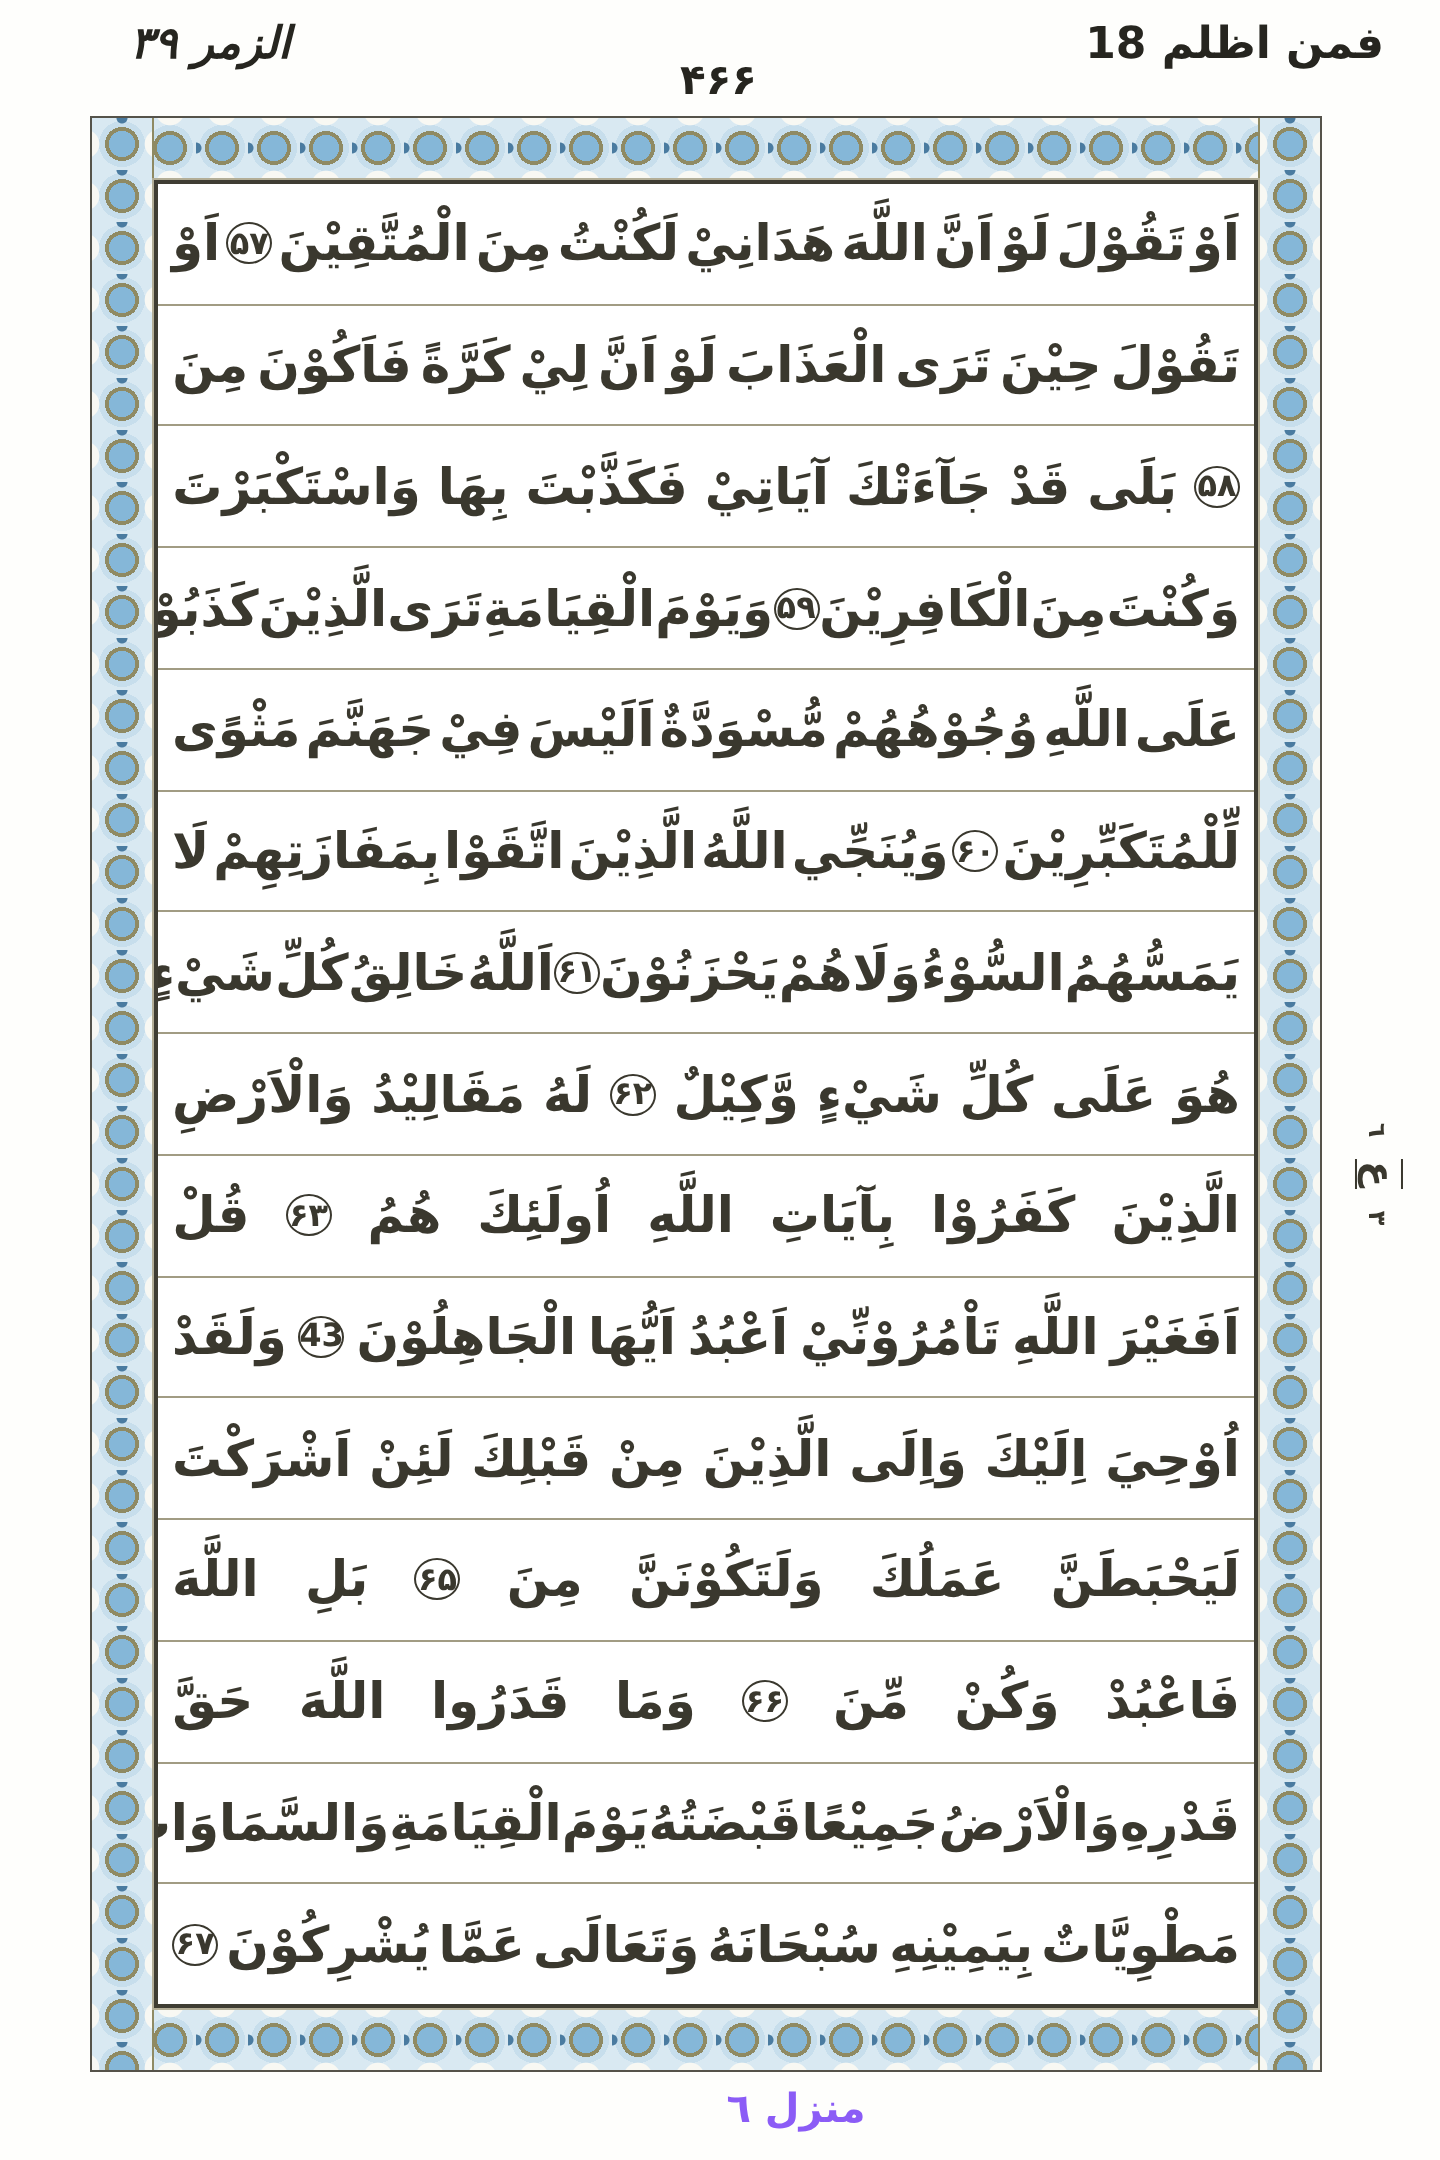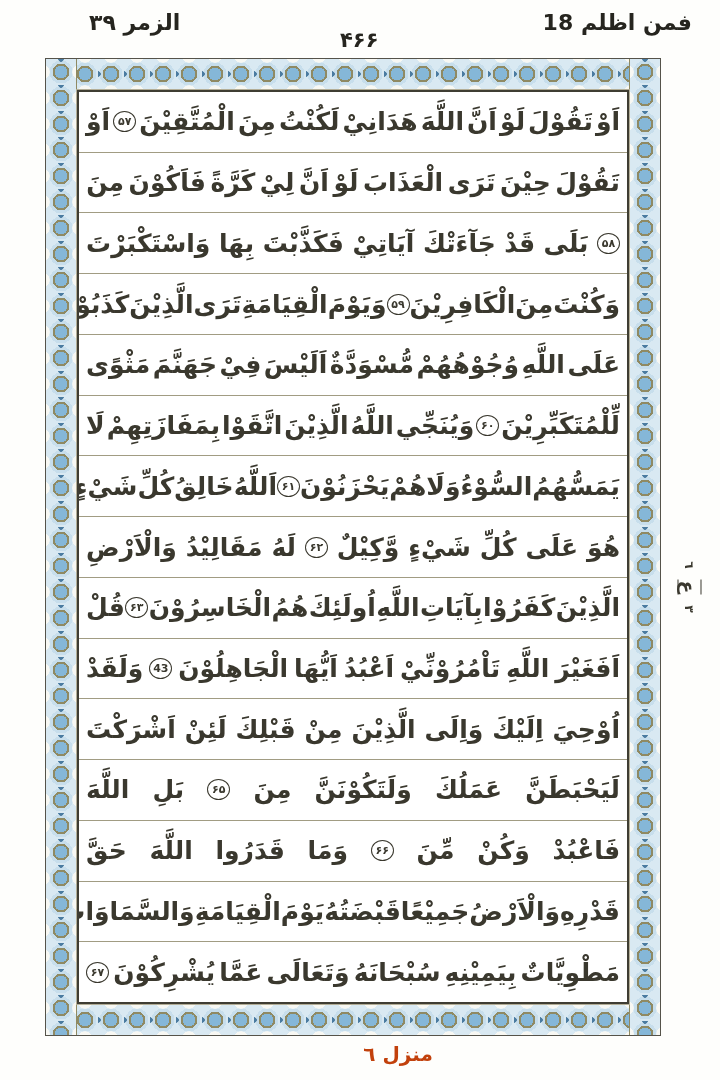--- a/index.html
+++ b/index.html
@@ -9,21 +9,21 @@
     font-family:"DejaVu Sans",sans-serif;
     overflow:hidden;
   }
   
   .hdr{
     position:absolute;top:8px;left:0;right:0;height:40px;
     color:#26251f;font-weight:bold;font-size:22px;direction:rtl;
   }
   .hdr .juz{position:absolute;right:28px;top:2px;}
   .hdr .pageno{position:absolute;left:340px;top:20px;font-size:21px;letter-spacing:1px;}
-  .hdr .surah{position:absolute;left:89px;top:2px;}
+  .hdr .surah{position:absolute;left:65px;top:2px;font-style:italic;}
   
   .frame{
     position:absolute;left:45px;top:58px;width:616px;height:978px;
     border:1px solid #55534a;background:#eef4f8;box-sizing:border-box;
   }
   .band{position:absolute;}
   .band.h{
     left:0;right:0;height:30px;
     background-color:#d9e9f2;
     background-image:
@@ -55,37 +55,37 @@
   }
   .line{
     flex:1;display:flex;align-items:center;justify-content:space-between;
     direction:rtl;padding:0 7px;overflow:hidden;
     font-size:25px;font-weight:bold;color:#3a382e;white-space:nowrap;
   }
   .line + .line{border-top:1px solid #a19c83;}
   .ayah{
     display:inline-flex;align-items:center;justify-content:center;
     width:23px;height:21px;border:1.5px solid #3a382e;border-radius:50%;
-    font-size:11px;font-weight:bold;line-height:1;flex:0 0 auto;
+    font-size:16px;font-weight:bold;line-height:1;flex:0 0 auto;
     box-sizing:border-box;
   }
   
   .ruku{
     position:absolute;left:676px;top:558px;width:26px;
     display:flex;flex-direction:column;align-items:center;
     color:#3a382e;font-weight:bold;
   }
   .ruku .num{font-size:12px;transform:rotate(90deg);}
   .ruku .ain{
     font-size:19px;transform:rotate(90deg);margin:3px 0;
     border-top:1px solid #3a382e;border-bottom:1px solid #3a382e;padding:0 1px;
   }
   .footer-label{
     position:absolute;left:358px;top:1042px;width:80px;text-align:center;
-    font-size:20px;font-weight:bold;color:#c2410c;direction:rtl;
+    font-size:20px;font-weight:bold;color:#8b5cf6;direction:rtl;
   }
 </style>
 </head>
 <body>
 
 <div class="hdr">
   <span class="juz">فمن اظلم 18</span>
   <span class="pageno">۴۶۶</span>
   <span class="surah">الزمر ۳۹</span>
 </div>
@@ -186,21 +186,20 @@
         <span>مَقَالِيْدُ</span>
         <span>وَالْاَرْضِ</span>
       </div>
       <div class="line">
         <span>الَّذِيْنَ</span>
         <span>كَفَرُوْا</span>
         <span>بِآيَاتِ</span>
         <span>اللَّهِ</span>
         <span>اُولَئِكَ</span>
         <span>هُمُ</span>
-        <span>الْخَاسِرُوْنَ</span>
         <span class="ayah">۶۳</span>
         <span>قُلْ</span>
       </div>
       <div class="line">
         <span>اَفَغَيْرَ</span>
         <span>اللَّهِ</span>
         <span>تَاْمُرُوْنِّيْ</span>
         <span>اَعْبُدُ</span>
         <span>اَيُّهَا</span>
         <span>الْجَاهِلُوْنَ</span>

